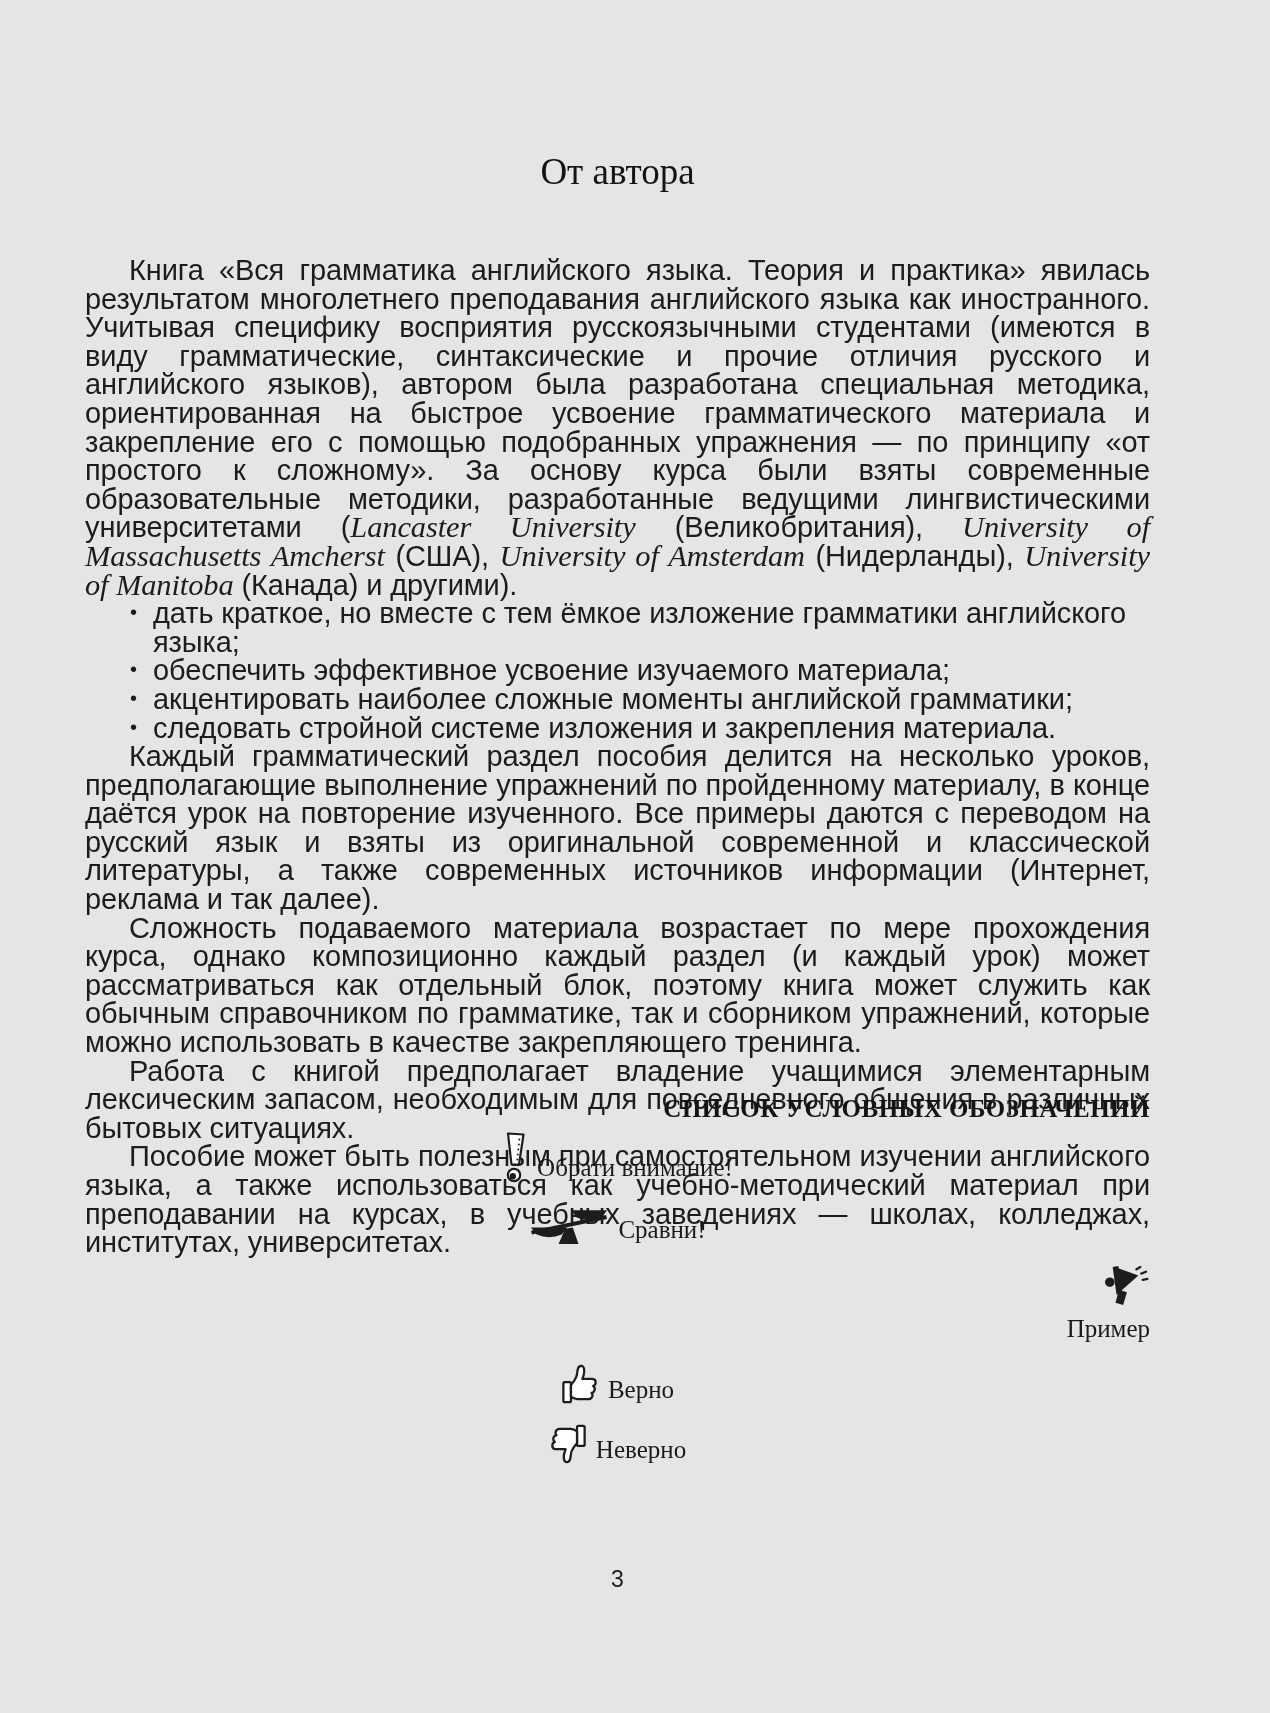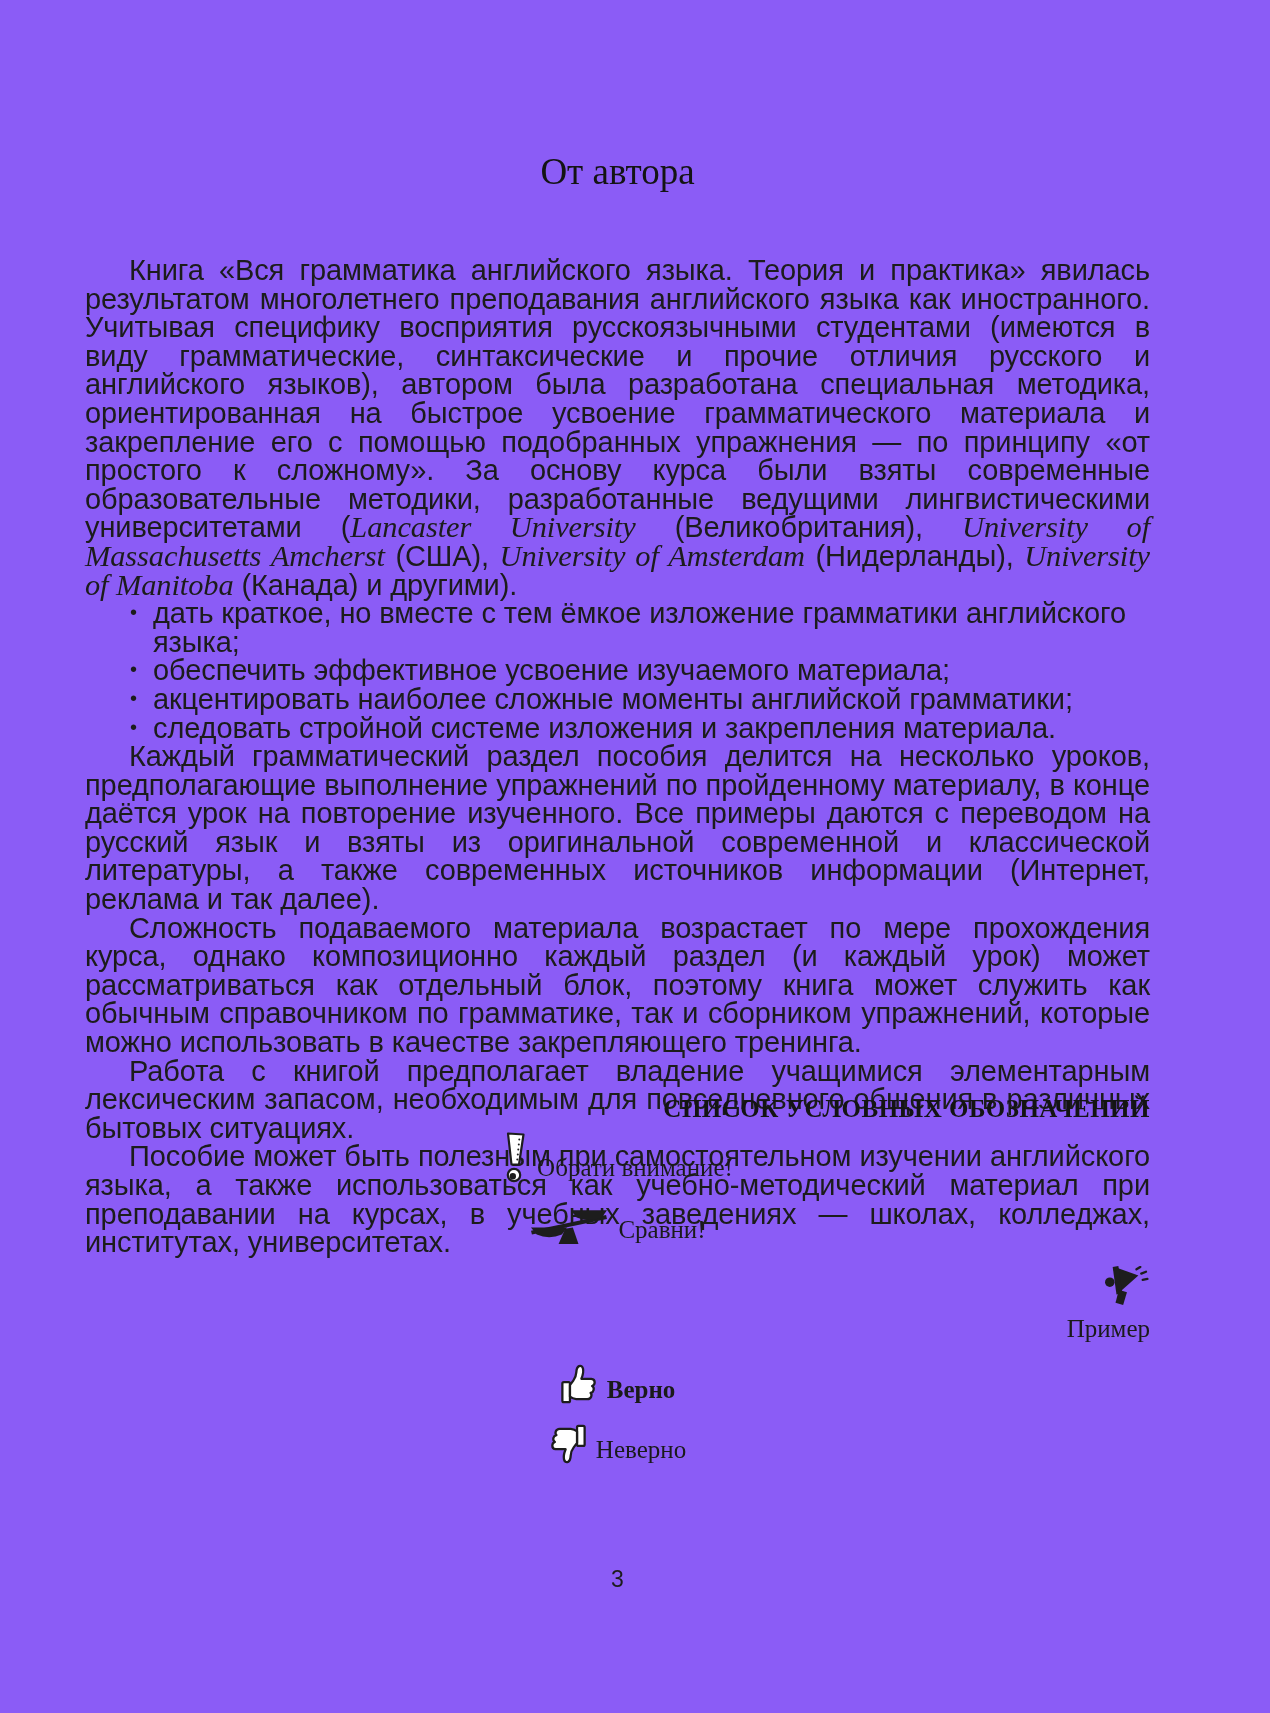--- a/index.html
+++ b/index.html
@@ -1,19 +1,19 @@
 <!DOCTYPE html>
 <html lang="ru"><head>
 <meta charset="utf-8">
 <style>
   html,body{margin:0;padding:0;background:#ffffff;}
   .page{
     position:relative;
     width:1270px;height:1713px;
-    background:#8b5cf6;color:#1c1c1c;
+    background:#e5e5e5;color:#1c1c1c;
     overflow:hidden;
     font-family:"Liberation Sans",sans-serif;
   }
   .content{position:absolute;left:85px;top:0;width:1065px;}
   .page-title{
     margin:150px 0 0 0;
     text-align:center;
     font-family:"Liberation Serif",serif;
     font-weight:400;
     font-size:37px;line-height:44px;
@@ -57,21 +57,21 @@
   }
   .legend-label{
     font-family:"Liberation Serif",serif;
     font-size:25px;color:#1a1a1a;line-height:1.1;
     padding-bottom:2px;
     white-space:nowrap;
   }
   .row-attention{margin-top:6px;}
   .row-compare{margin-top:24px;text-align:center;}
   .row-example{margin-top:21px;flex-direction:column;}
-  .row-correct{margin-top:17px;font-weight:bold;}
+  .row-correct{margin-top:17px;}
   .row-wrong{margin-top:16px;}
   .icon{display:block;flex:0 0 auto;}
   .page-number{
     position:absolute;top:1566px;left:85px;width:1065px;
     text-align:center;
     font-size:23px;color:#1c1c1c;
   }
 </style>
 </head>
 <body>

